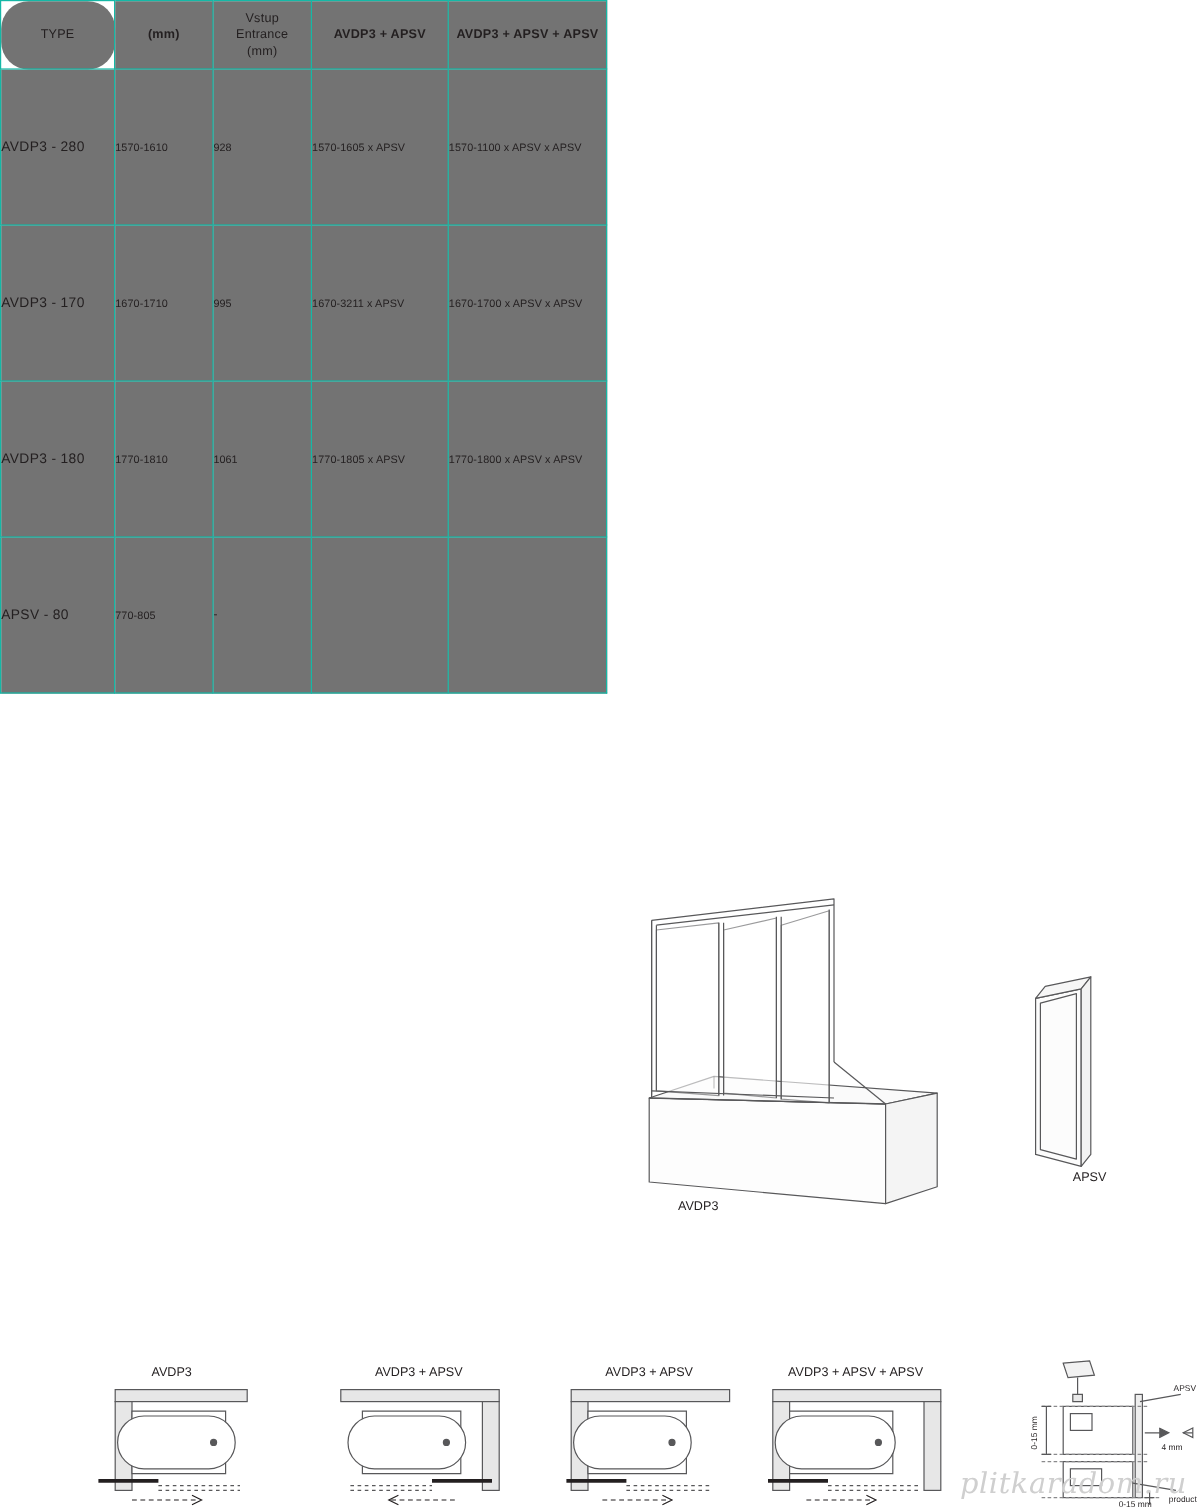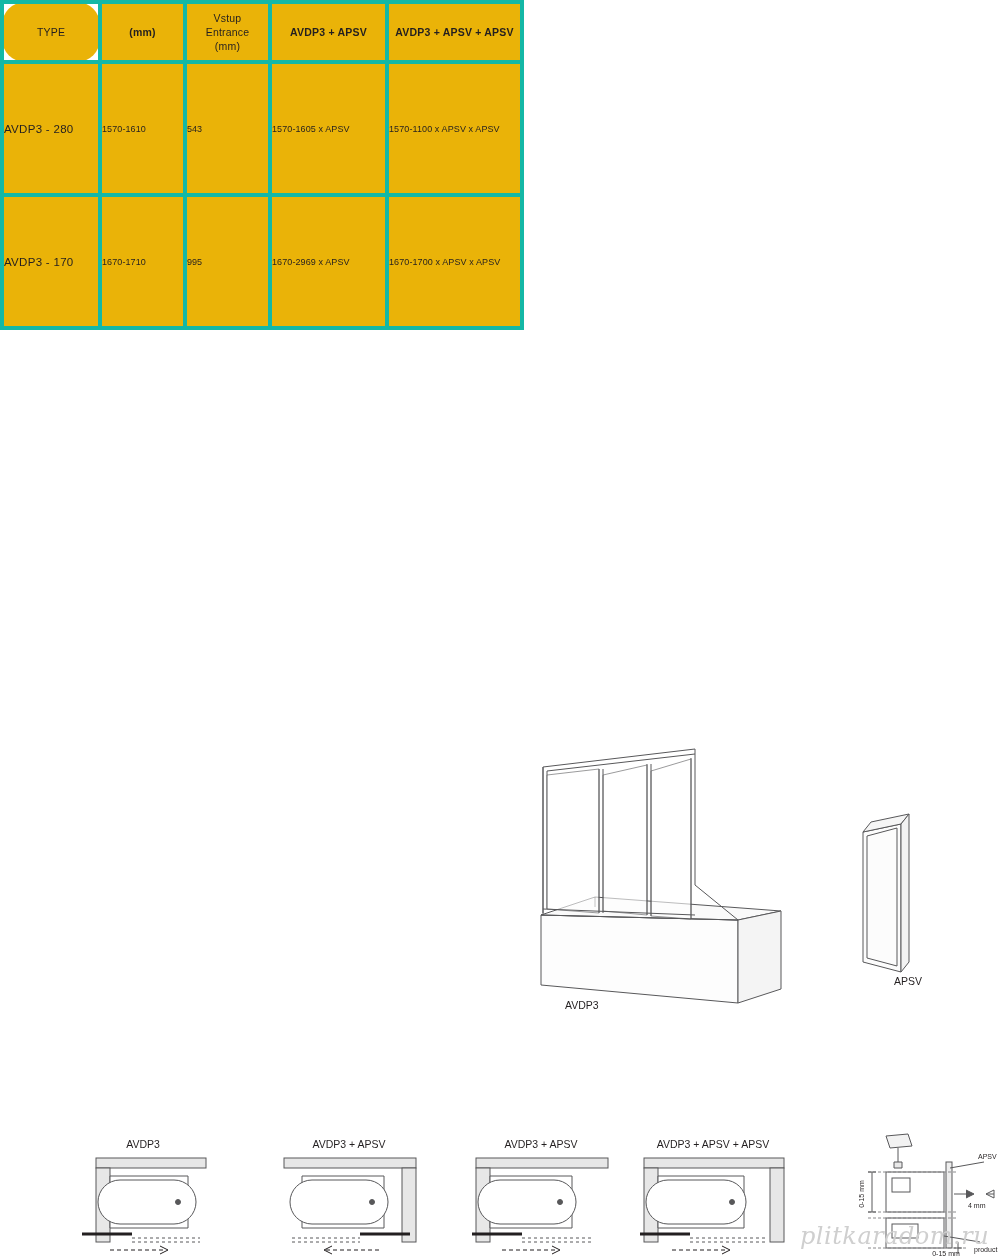--- a/index.html
+++ b/index.html
@@ -19,22 +19,22 @@
   
   .spec-table {
     position: absolute;
     left: 0;
     top: 0;
     width: 503px;
     border-collapse: collapse;
     table-layout: fixed;
   }
   .spec-table td, .spec-table th {
-    border: 4px solid #14b8a6;
-    background: #eab308;
+    border: 1px solid #14b8a6;
+    background: #737373;
     vertical-align: middle;
     padding: 0;
     font-weight: normal;
     color: #231f20;
   }
   .spec-table thead th {
     height: 56px;
     font-size: 10.5px;
     line-height: 1.35;
     letter-spacing: .2px;
@@ -147,30 +147,44 @@
         <div>(mm)</div>
       </th>
       <th class="col-apsv strong">AVDP3 + APSV</th>
       <th class="col-apsv2 strong">AVDP3 + APSV + APSV</th>
     </tr>
   </thead>
   <tbody>
     <tr>
       <td class="cell-type">AVDP3 - 280</td>
       <td class="cell-num">1570-1610</td>
-      <td class="cell-mid">543</td>
+      <td class="cell-mid">928</td>
       <td class="cell-num">1570-1605 x APSV</td>
       <td class="cell-num">1570-1100 x APSV x APSV</td>
     </tr>
     <tr>
       <td class="cell-type">AVDP3 - 170</td>
       <td class="cell-num">1670-1710</td>
       <td class="cell-mid">995</td>
-      <td class="cell-num">1670-2969 x APSV</td>
+      <td class="cell-num">1670-3211 x APSV</td>
       <td class="cell-num">1670-1700 x APSV x APSV</td>
+    </tr>
+    <tr>
+      <td class="cell-type">AVDP3 - 180</td>
+      <td class="cell-num">1770-1810</td>
+      <td class="cell-mid">1061</td>
+      <td class="cell-num">1770-1805 x APSV</td>
+      <td class="cell-num">1770-1800 x APSV x APSV</td>
+    </tr>
+    <tr>
+      <td class="cell-type">APSV - 80</td>
+      <td class="cell-num">770-805</td>
+      <td class="cell-dash">-</td>
+      <td class="cell-empty"></td>
+      <td class="cell-empty"></td>
     </tr>
   </tbody>
 </table>
 
 <div class="drawing-area">
 
   <svg style="position:absolute; left:20px; top:745px;" width="260" height="260" viewBox="0 0 260 260">
     <g fill="none" stroke="#58585a" stroke-width="1" stroke-linejoin="round">
 
       <path d="M18 170 L18 240 L215 258 L215 175 Z" fill="#fdfdfd"></path>

